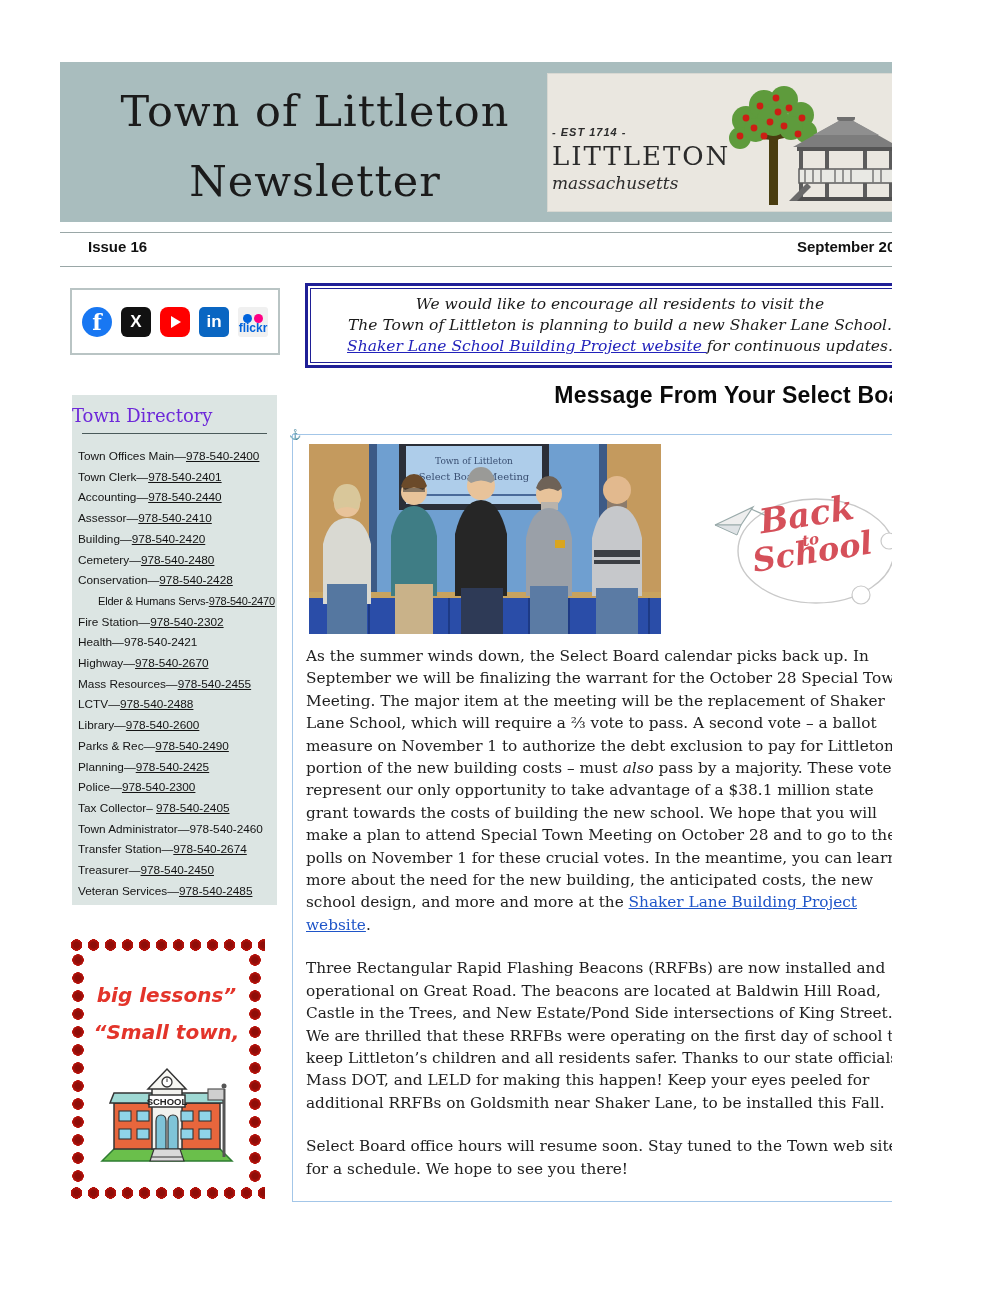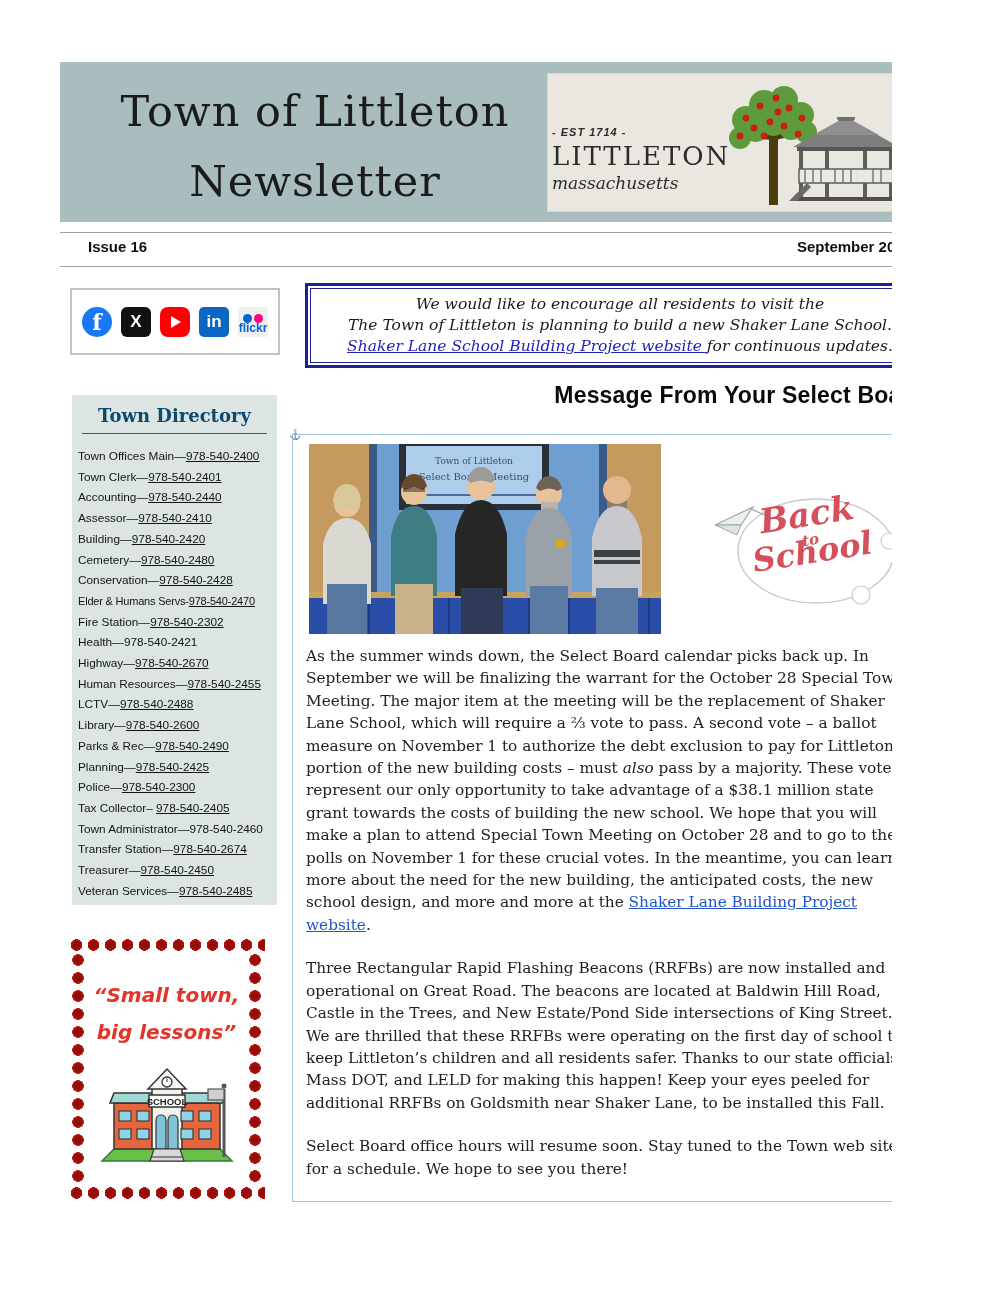--- a/index.html
+++ b/index.html
@@ -54,27 +54,27 @@
                 border:3px solid #1f1f96; background:#fff; padding:2px; }
   .notice-inner { width:100%; height:100%; border:1px solid #1f1f96; display:flex;
                   flex-direction:column; justify-content:center; text-align:center;
                   font-family:"DejaVu Serif", serif; font-style:italic; font-size:15.5px;
                   line-height:21px; color:#1a1a1a; }
   .notice-inner a { color:#2222bb; }
 
   
   .directory { position:absolute; left:72px; top:395px; width:205px; height:510px;
                background:#dce5e3; padding:10px 0 0 0; }
-  .dir-title { text-align:center; font-family:"DejaVu Serif", serif; font-weight:bold;
-               font-size:18px; color:#0c4a6e; }
+  .dir-title { text-align:left; font-family:"DejaVu Serif", serif; font-weight:normal;
+               font-size:18px; color:#6d28d9; }
   .dir-hr { border-top:1px solid #4a5a5a; margin:7px 10px 10px 10px; }
   .dir-list { padding:2px 18px 0 6px; }
   .dir-row { font-size:11.8px; color:#141414; line-height:20.7px; white-space:nowrap; }
   .dir-row .phone.u { text-decoration:underline; }
-  .dir-row.tight { font-size:11px; letter-spacing:-0.2px; }
+  .dir-row.tight { font-size:11px; letter-spacing:-0.2px;margin-left:20px; }
 
   
   .main-heading { position:absolute; left:292px; top:382px; width:633px; text-align:right;
                   font-size:23px; font-weight:800; letter-spacing:0.2px; color:#0a0a0a; }
   .content-box { position:absolute; left:292px; top:434px; width:633px; height:768px;
                  border:1px solid #a3c6e8; background:#fff; }
   .anchor-glyph { position:absolute; left:-4px; top:-6px; color:#5b9bd5; font-size:10px; }
   .handle { position:absolute; width:5px; height:5px; border:1px solid #7fb2e0; background:#fff; }
   .h-tr { right:-3px; top:-3px; } .h-br { right:-3px; bottom:-3px; }
 
@@ -253,21 +253,21 @@
 
         <div class="dir-row">
           <span>Health</span><span>—</span><span class="phone">978-540-2421</span>
         </div>
 
         <div class="dir-row">
           <span>Highway</span><span>—</span><span class="phone u">978-540-2670</span>
         </div>
 
         <div class="dir-row">
-          <span>Human Resources</span><span>—</span><span class="phone u">978-540-2455</span>
+          <span>Mass Resources</span><span>—</span><span class="phone u">978-540-2455</span>
         </div>
 
         <div class="dir-row">
           <span>LCTV</span><span>—</span><span class="phone u">978-540-2488</span>
         </div>
 
         <div class="dir-row">
           <span>Library</span><span>—</span><span class="phone u">978-540-2600</span>
         </div>
 
@@ -393,22 +393,22 @@
     </div>
   </div>
 
   <div class="quote-box">
     <div class="apples ap-top"></div>
     <div class="apples ap-bot"></div>
     <div class="apples ap-left"></div>
     <div class="apples ap-right"></div>
     <div class="quote-inner">
       <div class="quote-text">
+        <div>big lessons”</div>
         <div>“Small town,</div>
-        <div>big lessons”</div>
       </div>
       <svg class="school-art" width="142" height="102" viewBox="0 0 142 102">
         <polygon points="6,96 20,82 122,82 136,96" fill="#6abf4b" stroke="#2e7d32" stroke-width="1.5"></polygon>
         <rect x="18" y="38" width="44" height="46" fill="#e8663c" stroke="#333" stroke-width="1.5"></rect>
         <rect x="80" y="38" width="44" height="46" fill="#e8663c" stroke="#333" stroke-width="1.5"></rect>
         <polygon points="14,38 66,38 62,28 18,28" fill="#9fd9d4" stroke="#333" stroke-width="1.5"></polygon>
         <polygon points="76,38 128,38 124,28 80,28" fill="#9fd9d4" stroke="#333" stroke-width="1.5"></polygon>
         <rect x="56" y="22" width="30" height="62" fill="#f2f2ee" stroke="#333" stroke-width="1.5"></rect>
         <polygon points="52,24 71,4 90,24" fill="#f7f7f3" stroke="#333" stroke-width="1.5"></polygon>
         <circle cx="71" cy="17" r="5" fill="#fff" stroke="#333" stroke-width="1.3"></circle>

